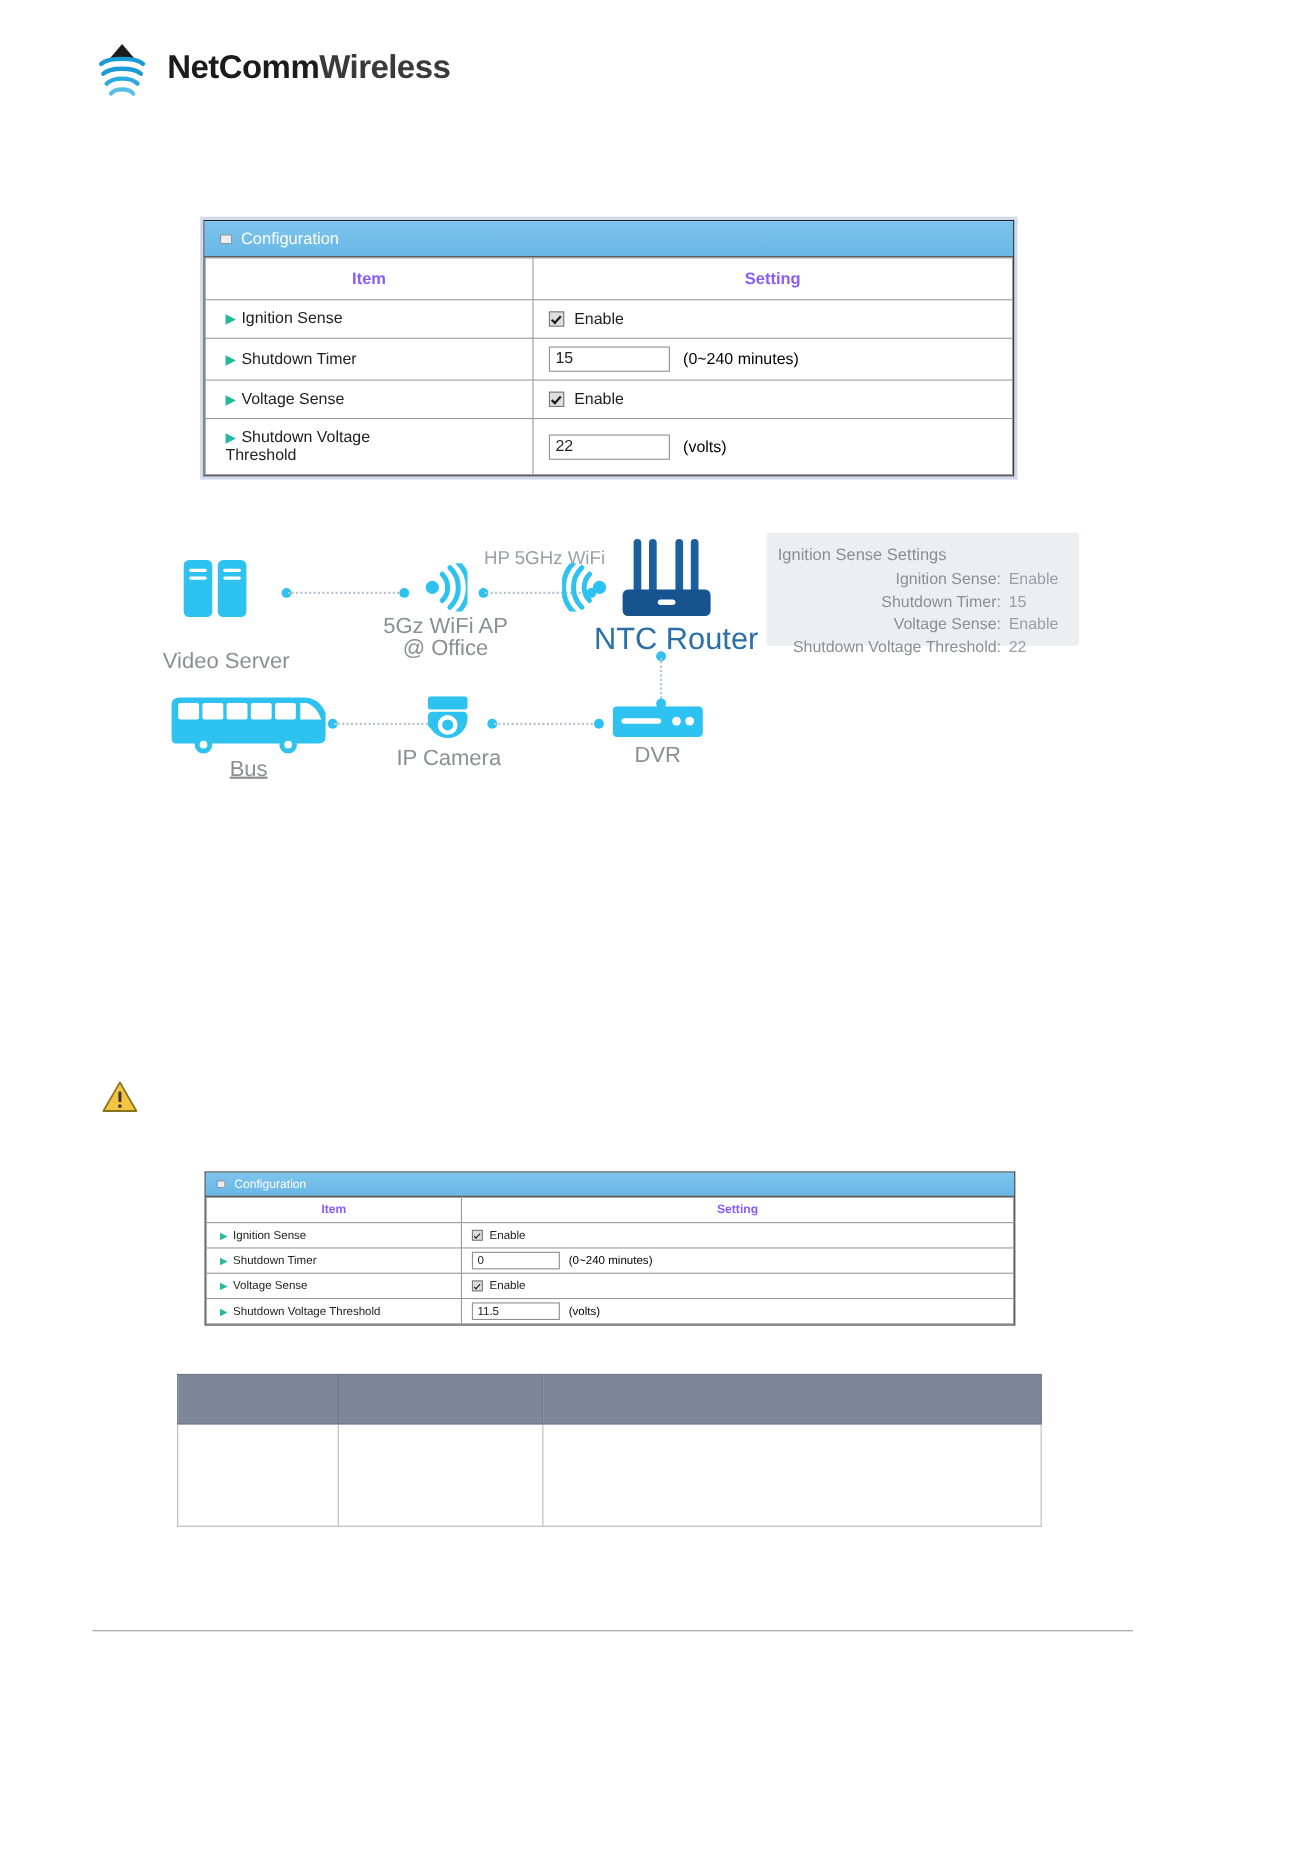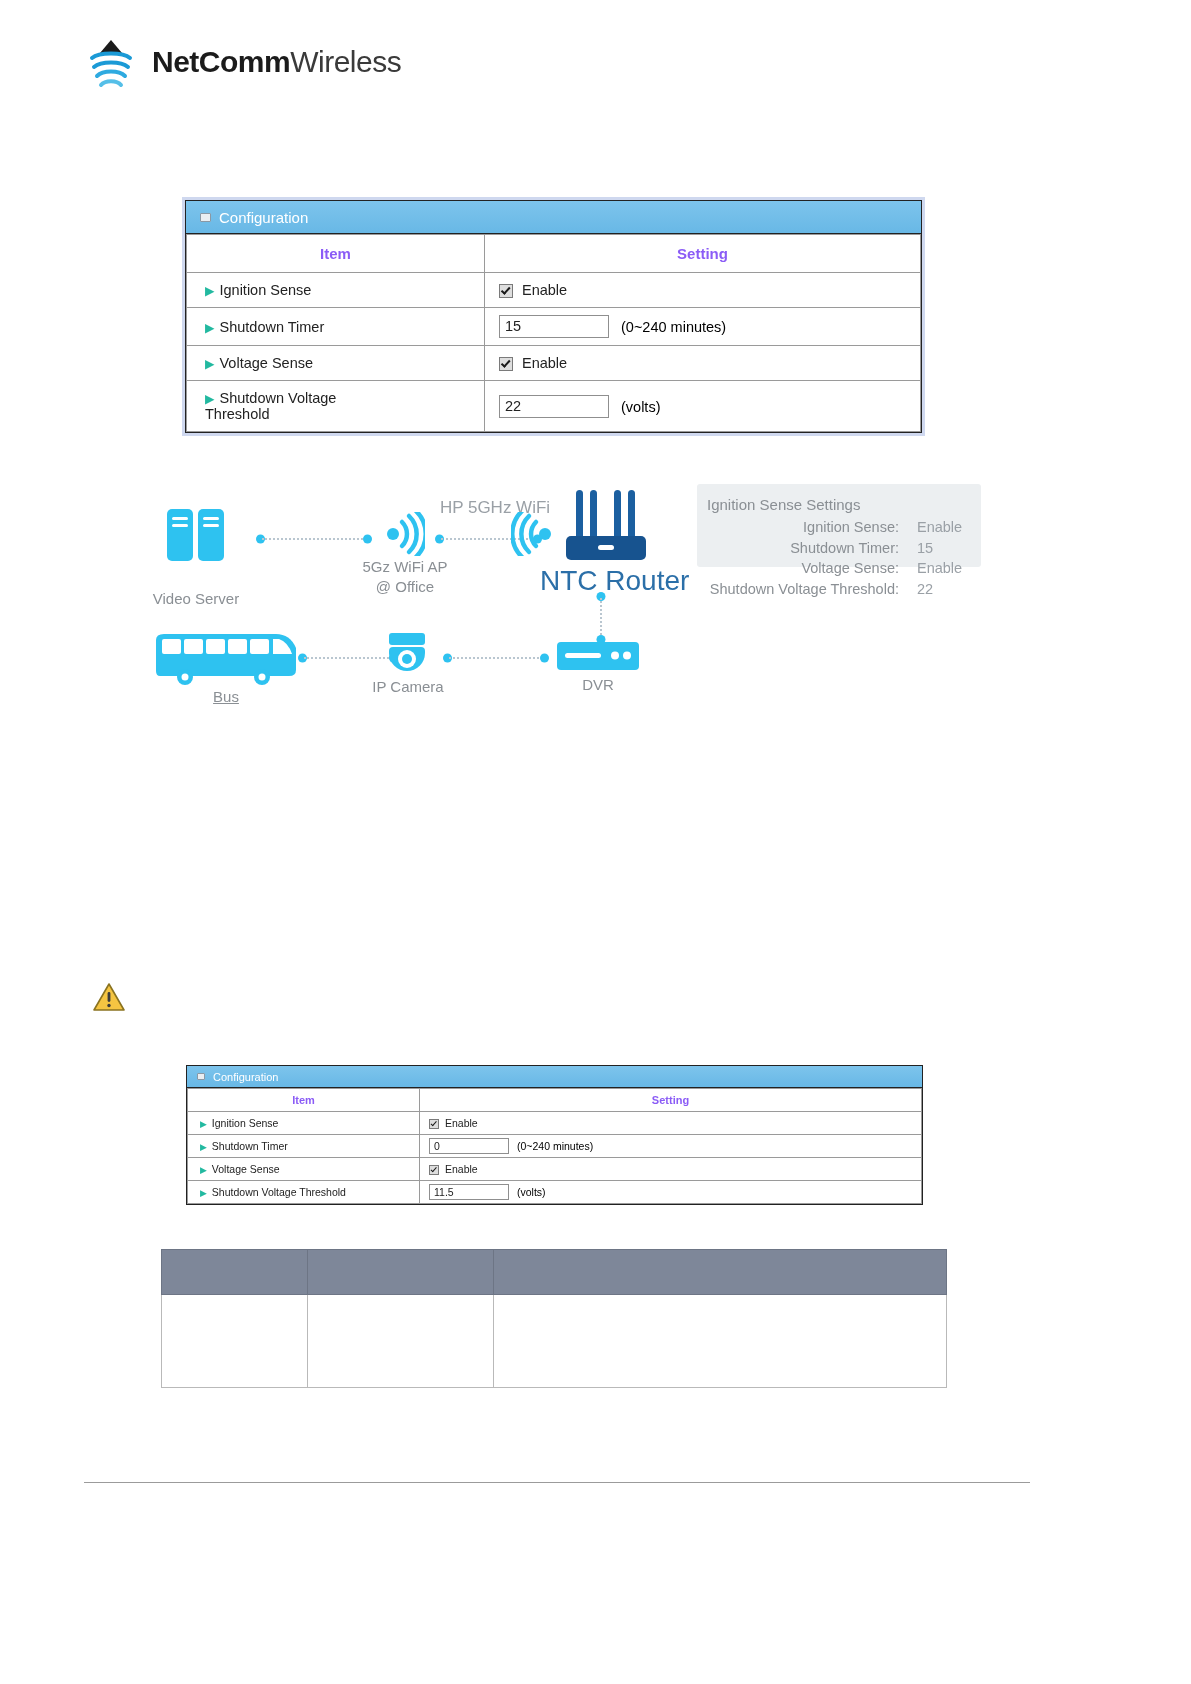--- a/index.html
+++ b/index.html
@@ -10,21 +10,21 @@
     font-family:"Liberation Sans", sans-serif;
     color:#222;
     overflow:hidden;
   }
 
   
   .logo-wrap { position:absolute; left:84px; top:34px; display:flex; align-items:center; gap:14px; }
   .logo-mark { width:54px; height:56px; position:relative; }
   .logo-text { font-size:30px; letter-spacing:-0.5px; white-space:nowrap; }
   .logo-text .b { font-weight:bold; color:#1b1b1b; }
-  .logo-text .l { font-weight:400; color:#3a3a3a; }
+  .logo-text .l { font-weight:700; color:#3a3a3a; }
 
   
   .cfg {
     position:absolute;
     border:1px solid #222;
     background:#fff;
   }
   .cfg.one { left:185px; top:200px; width:737px; }
   .cfg.two { left:186px; top:1065px; width:737px; }
   .cfg.one { box-shadow: 0 0 0 3px #cfd8ef; }
@@ -79,48 +79,48 @@
     background:#fff; border:1px solid #8f8f8f;
     color:#222;
   }
   .cfg.one .txtbox { width:110px; height:23px; line-height:21px; padding:0 5px; font-size:14.5px; margin-right:12px; }
   .cfg.two .txtbox { width:80px; height:16px; line-height:15px; padding:0 4px; font-size:10.5px; margin-right:8px; }
   .unit { color:#000000; vertical-align:middle; }
 
   
   .diagram { position:absolute; left:140px; top:470px; width:880px; height:250px; }
   .dlabel { position:absolute; color:#8a8f94; font-weight:300; text-align:center; white-space:nowrap; }
-  .node-label { font-size:15px; }
+  .node-label { font-size:20px; }
   .router-label { font-size:28px; color:#2b6fa8; font-weight:300; }
   .link-label { font-size:17px; color:#9aa0a6; }
 
   
   .conn { position:absolute; height:2px; }
   .conn .line {
     position:absolute; left:6px; right:6px; top:50%;
     border-top:2px dotted #b9c6d0; transform:translateY(-50%);
   }
   .conn .dot { position:absolute; top:50%; width:9px; height:9px; border-radius:50%; background:#2ec2f0; transform:translateY(-50%); }
   .conn .dot.a { left:0; }
   .conn .dot.b { right:0; }
   .conn.vert { width:2px; height:auto; }
   .conn.vert .line { left:50%; top:6px; bottom:6px; right:auto; width:0; border-top:0; border-left:2px dotted #b9c6d0; transform:translateX(-50%); }
   .conn.vert .dot { left:50%; transform:translateX(-50%); top:auto; }
   .conn.vert .dot.a { top:0; }
   .conn.vert .dot.b { bottom:0; }
 
   
   .callout {
-    position:absolute; left:697px; top:484px; width:284px; height:83px;
+    position:absolute; left:697px; top:484px; width:284px; height:103px;
     background:#eceff1; border-radius:3px;
     padding:12px 14px 0 10px;
     color:#8a8f94; font-weight:300;
   }
   .callout .co-title { font-size:15px; margin-bottom:4px; }
-  .callout .co-row { display:flex; justify-content:flex-end; gap:18px; font-size:14.5px; line-height:20.5px; }
+  .callout .co-row { display:flex; justify-content:flex-end; gap:7px; font-size:14.5px; line-height:20.5px; }
   .callout .co-k { text-align:right; }
   .callout .co-v { width:50px; text-align:left; color:#9aa0a6; }
 
   
   .warn { position:absolute; left:92px; top:982px; width:34px; height:30px; }
 
   
   .btm { position:absolute; left:161px; top:1249px; width:786px; border-collapse:collapse; }
   .btm th { background:#7e8799; border:1px solid #6d7585; height:45px; }
   .btm td { background:#ffffff; border:1px solid #b9b9b9; height:93px; }

